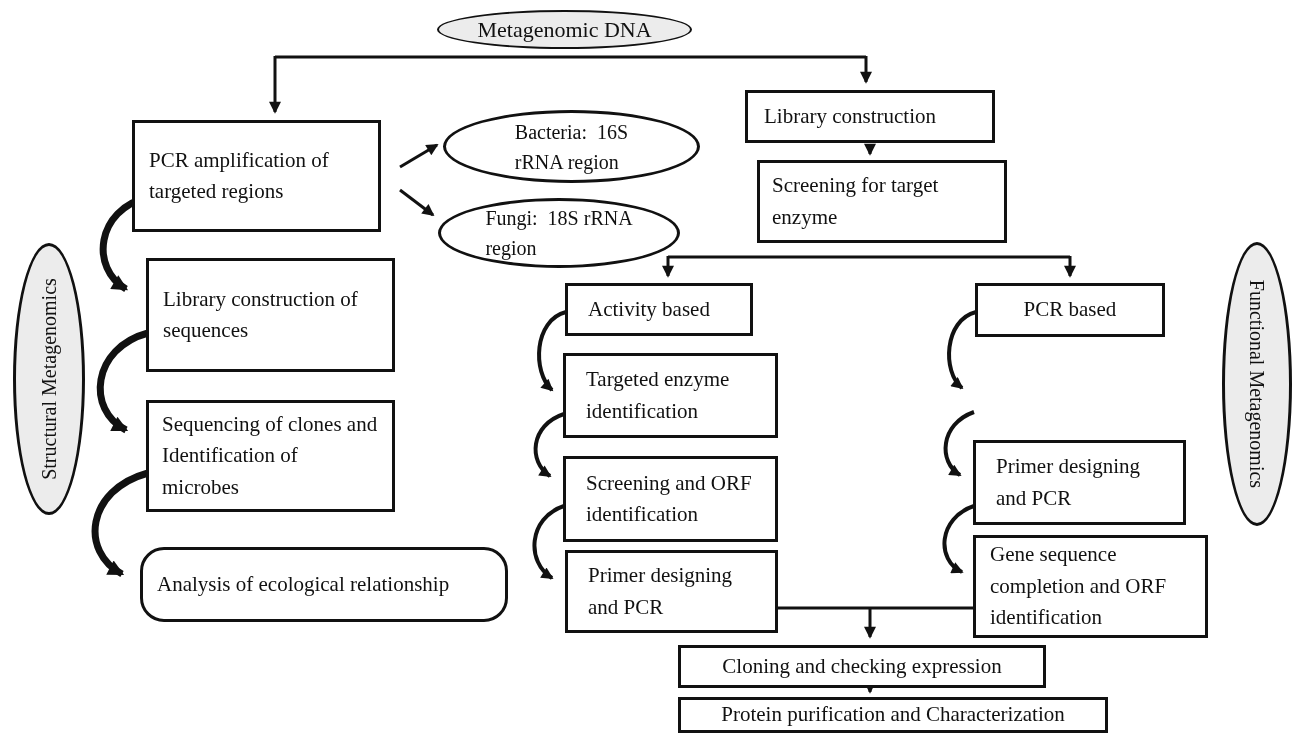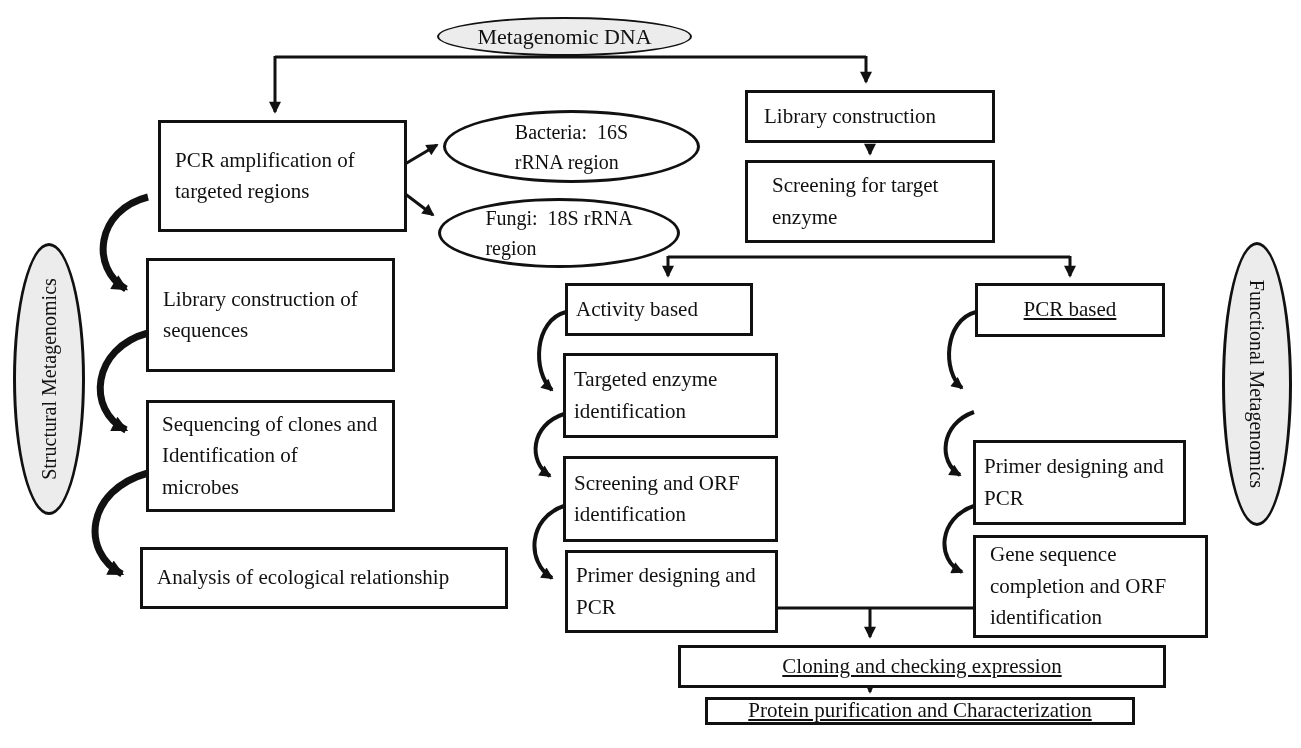--- a/index.html
+++ b/index.html
@@ -20,35 +20,35 @@
 
   .node{position:absolute;z-index:2;box-sizing:border-box;}
   .box{
     border:3px solid var(--line);
     background:var(--box-bg);
     display:flex;align-items:center;
     font-size:21px;line-height:1.5;
     padding:2px 12px 2px 14px;
     text-align:left;
   }
-  .box.center{justify-content:center;text-align:left;padding:2px 8px;text-decoration:underline;}
+  .box.center{justify-content:center;text-align:left;padding:2px 8px;}
   .box.pad24{padding-left:16px;}
-  .box.pad20{padding-left:24px;}
-  .box.pad16{padding-left:8px;}
+  .box.pad20{padding-left:12px;margin-left:12px;}
+  .box.pad16{padding-left:20px;}
 
   .ellipse{
     border:3px solid var(--line);
     border-radius:50%;
     background:var(--box-bg);
     display:flex;align-items:center;justify-content:center;
     font-size:20px;line-height:1.5;
   }
   .ellipse.gray{background:var(--ellipse-fill);}
   .ellipse .lines{white-space:pre-wrap;text-align:left;}
-  .ellipse.title{border-width:2px;font-size:22px;margin-top:7px;}
+  .ellipse.title{border-width:2px;font-size:22px;}
   .ellipse.vert span{white-space:nowrap;font-size:20px;}
   .ellipse.vert .up{transform:rotate(-90deg);}
   .ellipse.vert .down{transform:rotate(90deg);}
 </style>
 </head>
 <body>
 
 <div class="stage">
 
   <svg class="connectors" viewBox="0 0 1301 748" xmlns="http://www.w3.org/2000/svg">
@@ -95,42 +95,42 @@
     <span>Metagenomic DNA</span>
   </div>
 
   <div class="node ellipse gray vert" style="left:13px;top:243px;width:72px;height:272px;">
     <span class="up">Structural Metagenomics</span>
   </div>
   <div class="node ellipse gray vert" style="left:1222px;top:242px;width:70px;height:284px;">
     <span class="down">Functional Metagenomics</span>
   </div>
 
-  <div class="node box" style="left:158px;top:120px;width:249px;height:112px;">
+  <div class="node box" style="left:132px;top:120px;width:249px;height:112px;">
     <span>PCR amplification of targeted regions</span>
   </div>
 
   <div class="node ellipse" style="left:443px;top:110px;width:257px;height:73px;">
     <span class="lines">Bacteria:  16S
 rRNA region</span>
   </div>
   <div class="node ellipse" style="left:438px;top:198px;width:242px;height:70px;">
     <span class="lines">Fungi:  18S rRNA
 region</span>
   </div>
 
   <div class="node box" style="left:146px;top:258px;width:249px;height:114px;align-items:center;">
     <span>Library construction of sequences</span>
   </div>
 
   <div class="node box" style="left:146px;top:400px;width:249px;height:112px;padding-left:13px;">
     <span>Sequencing of clones and Identification of microbes</span>
   </div>
 
-  <div class="node box" style="left:140px;top:547px;width:368px;height:62px;">
+  <div class="node box" style="left:140px;top:547px;width:368px;height:75px;border-radius:24px;">
     <span>Analysis of ecological relationship</span>
   </div>
 
   <div class="node box pad24" style="left:745px;top:90px;width:250px;height:53px;">
     <span>Library construction</span>
   </div>
 
   <div class="node box pad20" style="left:745px;top:160px;width:250px;height:83px;">
     <span>Screening for target enzyme</span>
   </div>
@@ -151,20 +151,20 @@
   <div class="node box center" style="left:975px;top:283px;width:190px;height:54px;">
     <span>PCR based</span>
   </div>
   <div class="node box pad16" style="left:973px;top:440px;width:213px;height:85px;">
     <span>Primer designing and PCR</span>
   </div>
   <div class="node box" style="left:973px;top:535px;width:235px;height:103px;">
     <span>Gene sequence completion and ORF identification</span>
   </div>
 
-  <div class="node box center" style="left:678px;top:645px;width:488px;height:43px;">
+  <div class="node box center" style="left:678px;top:645px;width:368px;height:43px;">
     <span>Cloning and checking expression</span>
   </div>
-  <div class="node box center" style="left:705px;top:697px;width:430px;height:28px;">
+  <div class="node box center" style="left:678px;top:697px;width:430px;height:36px;">
     <span>Protein purification and Characterization</span>
   </div>
 
 </div>
 
 </body></html>

